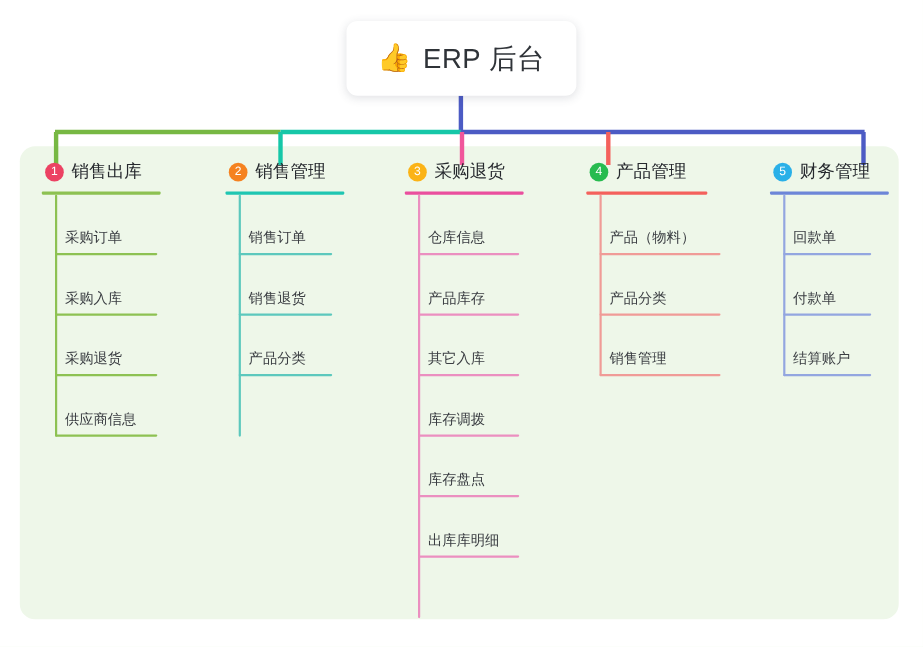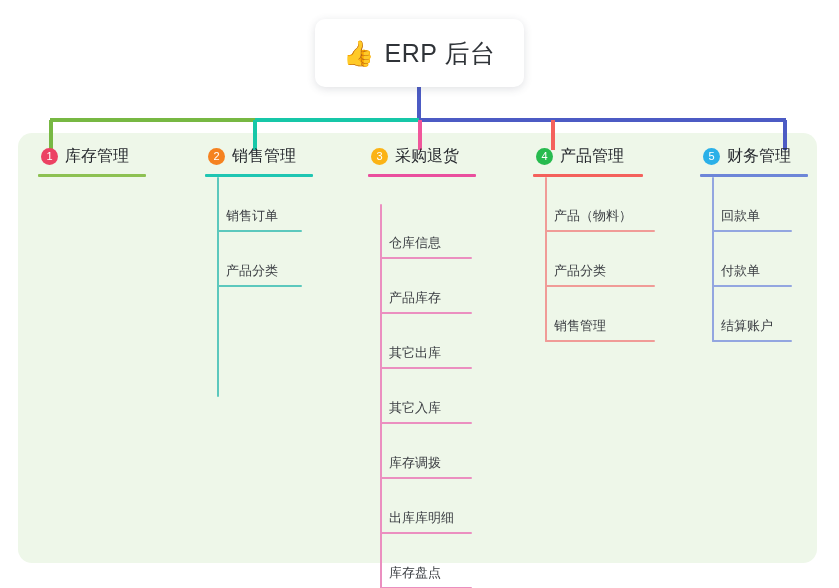--- a/index.html
+++ b/index.html
@@ -165,76 +165,95 @@
     <div class="root-inner">
       <span class="root-emoji">👍</span>
       <span class="root-title">ERP 后台</span>
     </div>
   </div>
 
   <div id="branch-container">
       <div class="branch" style="left: 38px;">
         <div class="branch-head">
           <span class="badge" style="background: rgb(236, 66, 99);">1</span>
-          <span class="branch-label">库存管理</span>
+          <span class="branch-label">销售出库</span>
         </div>
         <div class="head-rule" style="width: 108px; background: rgb(141, 193, 82);"></div>
+        <div class="leaves" style="height: 220px;">
+          <div class="leaf-spine" style="background: rgb(141, 193, 82); height: 220px;"></div>
+          <div class="leaf">
+            <span class="leaf-text">采购订单</span>
+            <div class="leaf-rule" style="width: 93px; background: rgb(141, 193, 82);"></div>
+          </div>
+          <div class="leaf">
+            <span class="leaf-text">采购入库</span>
+            <div class="leaf-rule" style="width: 93px; background: rgb(141, 193, 82);"></div>
+          </div>
+          <div class="leaf">
+            <span class="leaf-text">采购退货</span>
+            <div class="leaf-rule" style="width: 93px; background: rgb(141, 193, 82);"></div>
+          </div>
+          <div class="leaf">
+            <span class="leaf-text">供应商信息</span>
+            <div class="leaf-rule" style="width: 93px; background: rgb(141, 193, 82);"></div>
+          </div>
+        </div>
       </div>
       <div class="branch" style="left: 205px;">
         <div class="branch-head">
           <span class="badge" style="background: rgb(245, 130, 32);">2</span>
           <span class="branch-label">销售管理</span>
         </div>
         <div class="head-rule" style="width: 108px; background: rgb(31, 198, 178);"></div>
         <div class="leaves" style="height: 220px;">
           <div class="leaf-spine" style="background: rgb(92, 200, 189); height: 220px;"></div>
           <div class="leaf">
             <span class="leaf-text">销售订单</span>
             <div class="leaf-rule" style="width: 85px; background: rgb(92, 200, 189);"></div>
           </div>
           <div class="leaf">
+            <span class="leaf-text">销售退货</span>
+            <div class="leaf-rule" style="width: 85px; background: rgb(92, 200, 189);"></div>
+          </div>
+          <div class="leaf">
             <span class="leaf-text">产品分类</span>
             <div class="leaf-rule" style="width: 85px; background: rgb(92, 200, 189);"></div>
           </div>
         </div>
       </div>
       <div class="branch" style="left: 368px;">
         <div class="branch-head">
           <span class="badge" style="background: rgb(251, 179, 22);">3</span>
           <span class="branch-label">采购退货</span>
         </div>
         <div class="head-rule" style="width: 108px; background: rgb(234, 79, 158);"></div>
-        <div class="leaves" style="height: 385px; margin-top: 27px;">
+        <div class="leaves" style="height: 385px;">
           <div class="leaf-spine" style="background: rgb(235, 143, 192); height: 385px;"></div>
           <div class="leaf">
             <span class="leaf-text">仓库信息</span>
             <div class="leaf-rule" style="width: 92px; background: rgb(235, 143, 192);"></div>
           </div>
           <div class="leaf">
             <span class="leaf-text">产品库存</span>
             <div class="leaf-rule" style="width: 92px; background: rgb(235, 143, 192);"></div>
           </div>
           <div class="leaf">
-            <span class="leaf-text">其它出库</span>
-            <div class="leaf-rule" style="width: 92px; background: rgb(235, 143, 192);"></div>
-          </div>
-          <div class="leaf">
             <span class="leaf-text">其它入库</span>
             <div class="leaf-rule" style="width: 92px; background: rgb(235, 143, 192);"></div>
           </div>
           <div class="leaf">
             <span class="leaf-text">库存调拨</span>
             <div class="leaf-rule" style="width: 92px; background: rgb(235, 143, 192);"></div>
           </div>
           <div class="leaf">
+            <span class="leaf-text">库存盘点</span>
+            <div class="leaf-rule" style="width: 92px; background: rgb(235, 143, 192);"></div>
+          </div>
+          <div class="leaf">
             <span class="leaf-text">出库库明细</span>
-            <div class="leaf-rule" style="width: 92px; background: rgb(235, 143, 192);"></div>
-          </div>
-          <div class="leaf">
-            <span class="leaf-text">库存盘点</span>
             <div class="leaf-rule" style="width: 92px; background: rgb(235, 143, 192);"></div>
           </div>
         </div>
       </div>
       <div class="branch" style="left: 533px;">
         <div class="branch-head">
           <span class="badge" style="background: rgb(39, 187, 79);">4</span>
           <span class="branch-label">产品管理</span>
         </div>
         <div class="head-rule" style="width: 110px; background: rgb(244, 97, 92);"></div>

